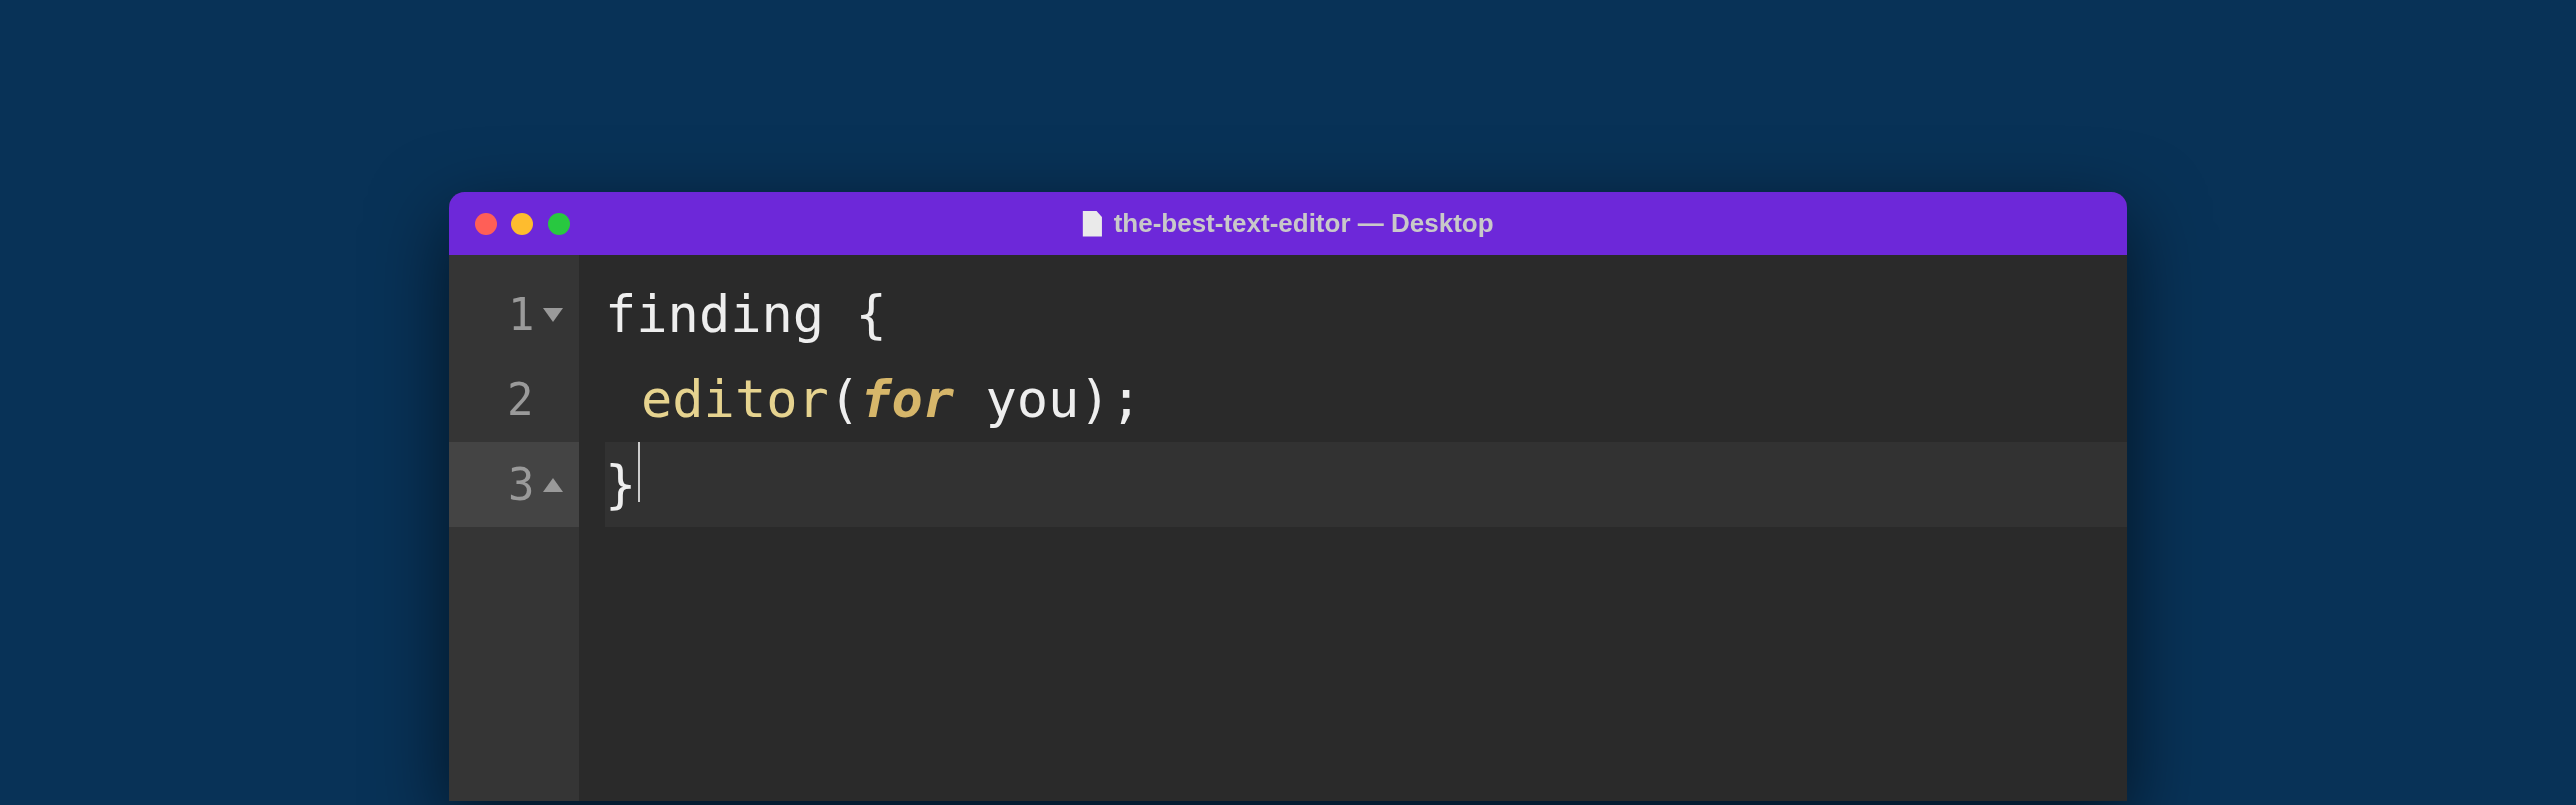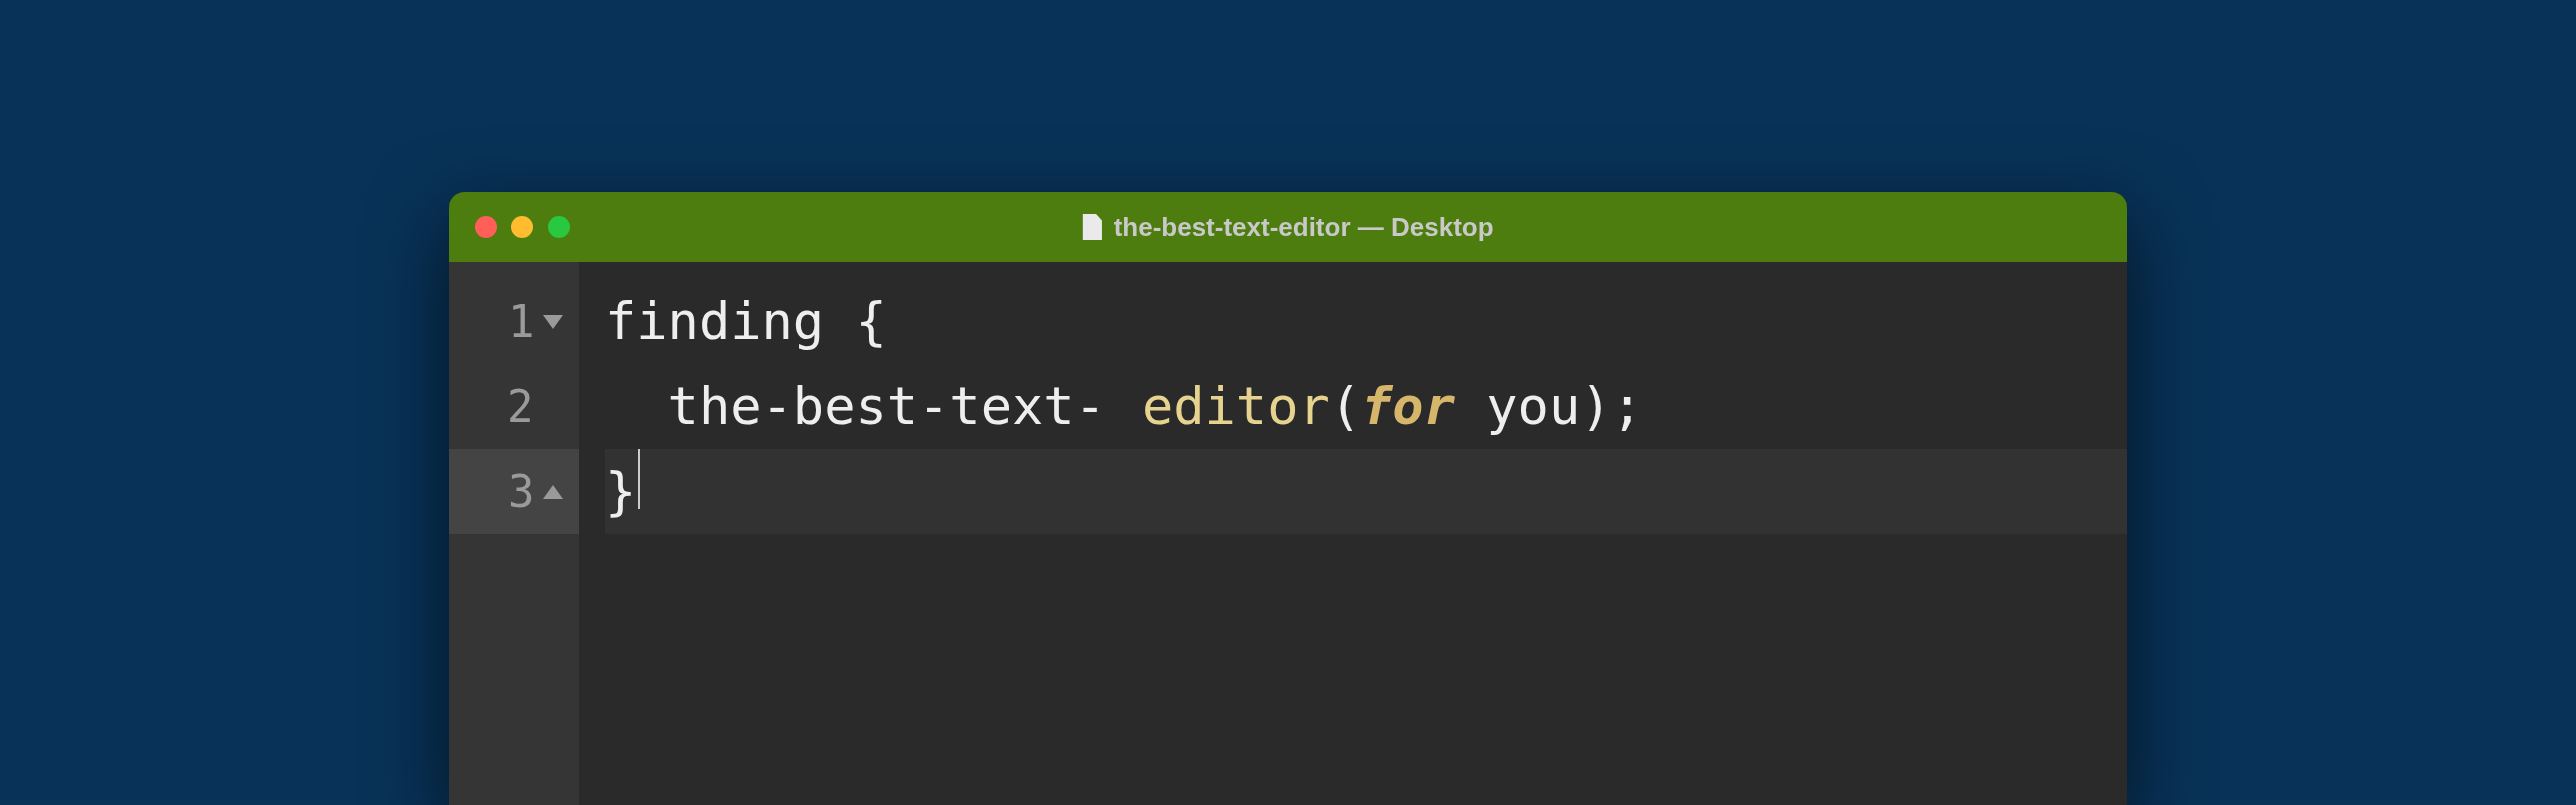--- a/index.html
+++ b/index.html
@@ -14,22 +14,22 @@
   }
   .window {
     width: 1678px;
     margin-top: 192px;
     background: #2a2a2a;
     border-radius: 15.6px 15.6px 0 0;
     box-shadow: 0 26px 78px rgba(0,0,0,0.6);
     overflow: hidden;
   }
   .titlebar {
-    height: 70px;
-    background: #4d7c0f;
+    height: 63px;
+    background: #6d28d9;
     display: flex;
     align-items: center;
     position: relative;
   }
   .traffic-lights {
     display: flex;
     gap: 14.3px;
     margin-left: 26px;
   }
   .dot {
@@ -158,21 +158,21 @@
         <span>3</span>
         <span class="fold-marker up"></span>
       </div>
     </div>
 
     <div class="code">
       <div class="code-line">
         <span>finding {</span>
       </div>
       <div class="code-line">
-        <span>  the-best-text-</span><span class="tok-fn">editor</span><span>(</span><span class="tok-kw">for</span><span> you);</span>
+        <span class="tok-fn">editor</span><span>(</span><span class="tok-kw">for</span><span> you);</span>
       </div>
       <div class="code-line active-line">
         <span>}</span><span class="cursor"></span>
       </div>
     </div>
   </div>
 </div>
 
 
 </body></html>

